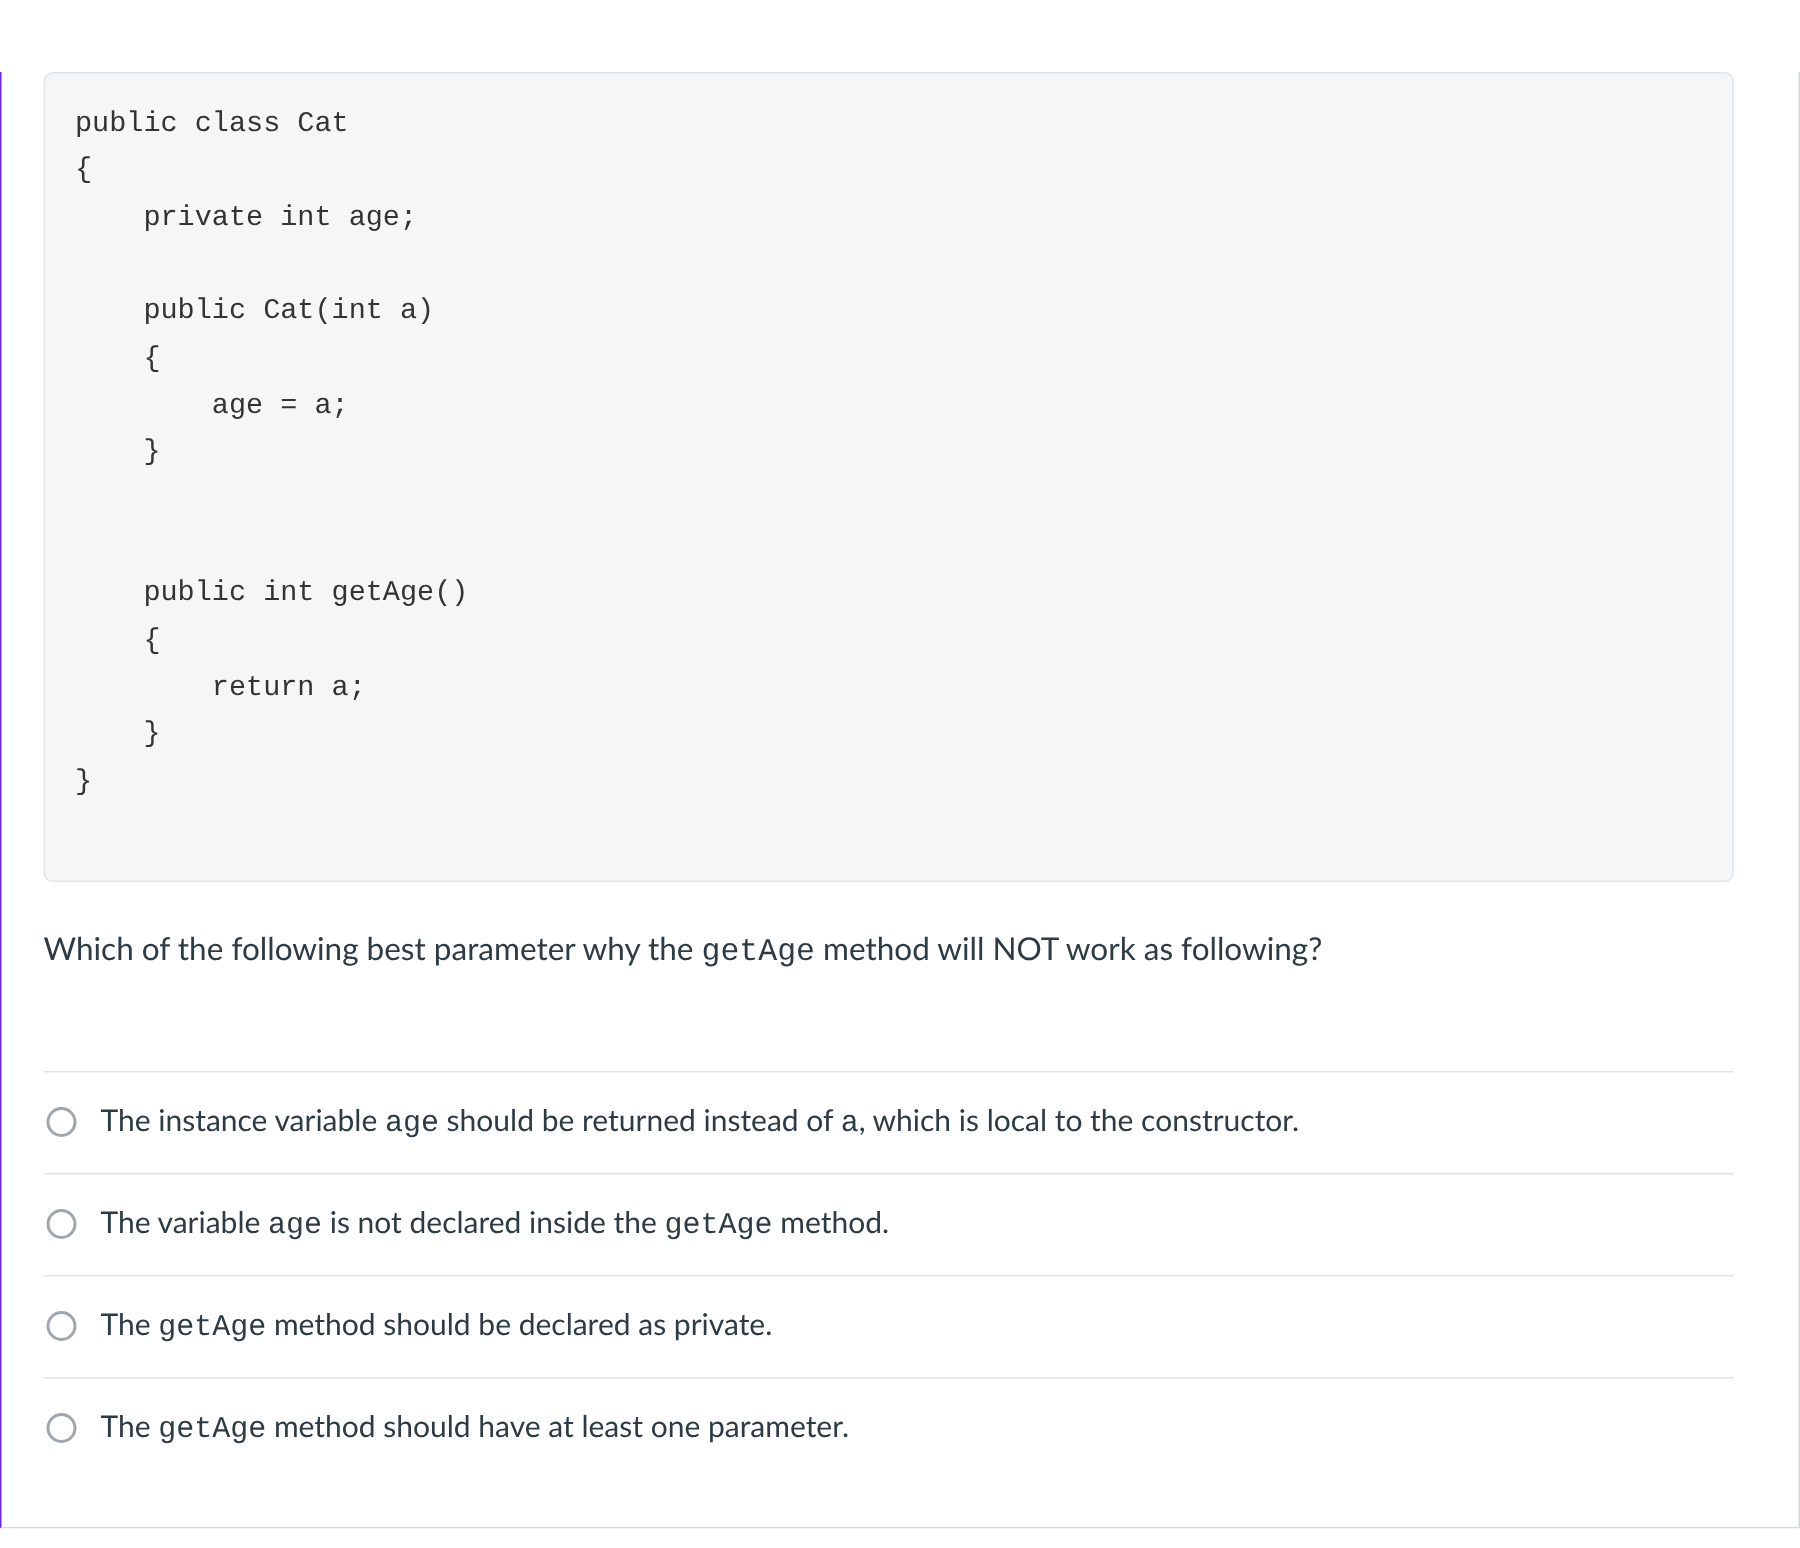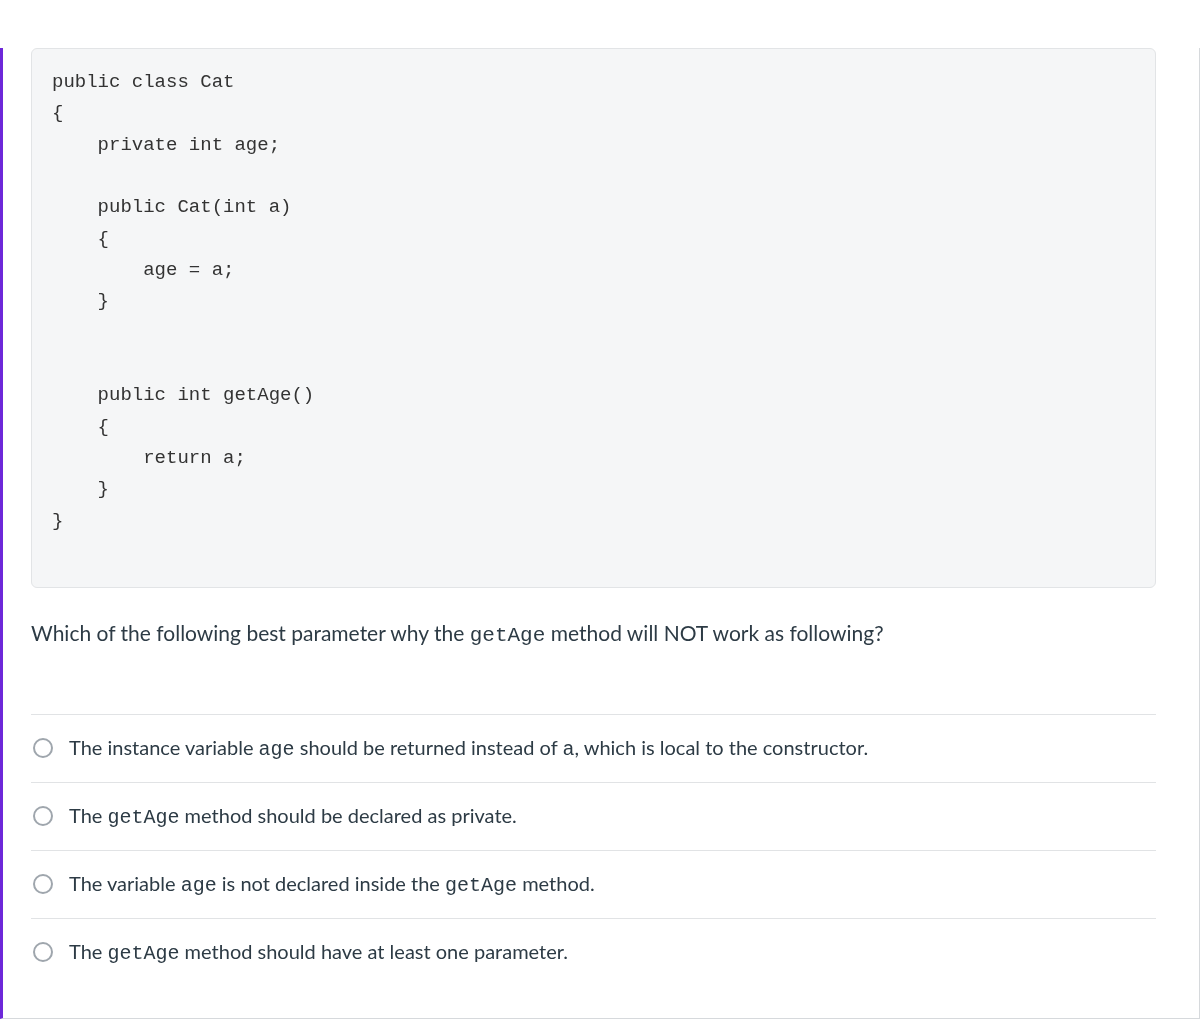--- a/index.html
+++ b/index.html
@@ -5,21 +5,21 @@
   * { box-sizing: border-box; }
   body {
     margin: 0;
     padding: 0;
     font-family: "Lato", "Helvetica Neue", Arial, sans-serif;
     background: #ffffff;
     color: #2d3b45;
   }
   .container {
     width: 1200px;
-    border-left: 3px solid #6d28d9;
+    border-left: 1px solid #6d28d9;
     border-right: 1px solid #d6d9dc;
     border-bottom: 1px solid #d6d9dc;
     padding: 0 43px 32px 28px;
   }
   .code-block {
     margin-top: 48px;
     background: #f5f6f7;
     border: 1px solid #e2e4e6;
     border-radius: 6px;
     padding: 18px 20px 50px 20px;
@@ -97,25 +97,25 @@
     <span>Which of the following best parameter why the </span><code>getAge</code><span> method will NOT work as following?</span>
   </div>
 
   <div class="answers">
     <div class="answer-row">
       <div class="radio"></div>
       <div class="answer-text">The instance variable <code>age</code> should be returned instead of <code>a</code>, which is local to the constructor.</div>
     </div>
     <div class="answer-row">
       <div class="radio"></div>
-      <div class="answer-text">The <code>getAge</code>  method should be declared as private.</div>
+      <div class="answer-text">The variable <code>age</code> is not declared inside the <code>getAge</code> method.</div>
     </div>
     <div class="answer-row">
       <div class="radio"></div>
-      <div class="answer-text">The variable <code>age</code> is not declared inside the <code>getAge</code> method.</div>
+      <div class="answer-text">The <code>getAge</code>  method should be declared as private.</div>
     </div>
     <div class="answer-row">
       <div class="radio"></div>
       <div class="answer-text">The <code>getAge</code> method should have at least one parameter.</div>
     </div>
   </div>
 
 </div>
 
 </body></html>

